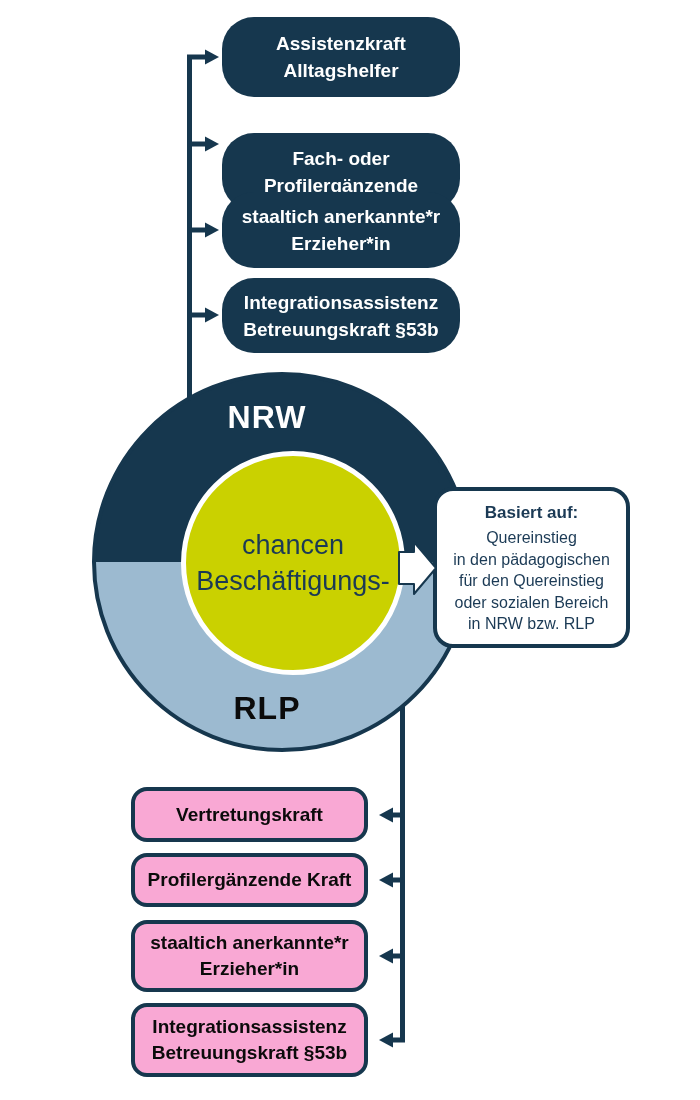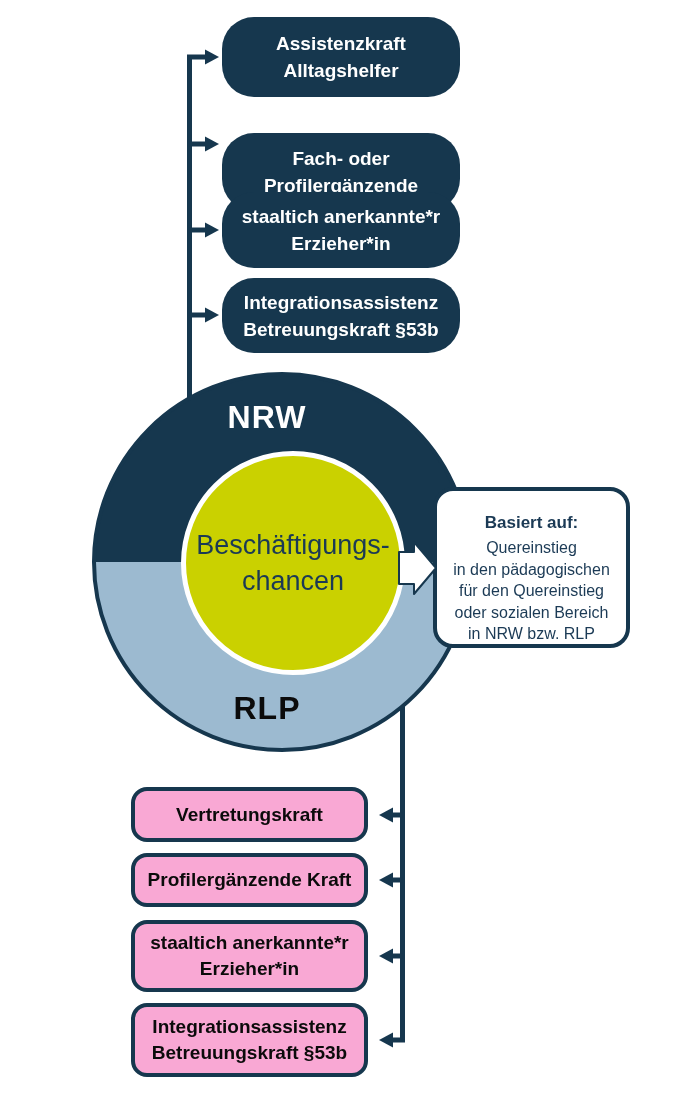--- a/index.html
+++ b/index.html
@@ -54,21 +54,21 @@
   .lbox span{display:block;}
   #lbox1{top:787px;height:55px;}
   #lbox2{top:853px;height:54px;}
   #lbox3{top:920px;height:72px;}
   #lbox4{top:1003px;height:74px;}
   
   .note-box{
     position:absolute;left:433px;top:487px;width:197px;height:161px;
     background:#ffffff;border:4px solid #16374E;border-radius:20px;
     box-sizing:border-box;z-index:2;color:#1B3A55;text-align:center;
-    padding-top:21px;
+    padding-top:11px;
   }
   .note-title{font-weight:bold;font-size:17px;line-height:22px;margin-bottom:3px;}
   .note-body{font-size:16px;line-height:21.5px;}
   .note-body span{display:block;}
   
   #note-arrow-layer{z-index:3;}
 </style>
 </head>
 <body>
 
@@ -111,22 +111,22 @@
     <span>Integrationsassistenz</span>
     <span>Betreuungskraft §53b</span>
   </div>
 
   <div class="big-circle"></div>
   <div class="region-label" id="nrw-label">NRW</div>
   <div class="region-label" id="rlp-label">RLP</div>
 
   <div class="green-circle"></div>
   <div class="center-label">
+    <span>chancen</span>
     <span>Beschäftigungs-</span>
-    <span>chancen</span>
   </div>
 
   <svg id="note-arrow-layer" class="layer" width="700" height="1100" viewBox="0 0 700 1100">
     <polygon points="399,552 414,552 414,542 436,568 414,594 414,584 399,584" fill="#ffffff" stroke="#16374E" stroke-width="2" stroke-linejoin="round"></polygon>
   </svg>
 
   <div class="note-box">
     <div class="note-title">Basiert auf:</div>
     <div class="note-body">
       <span>Quereinstieg</span>

